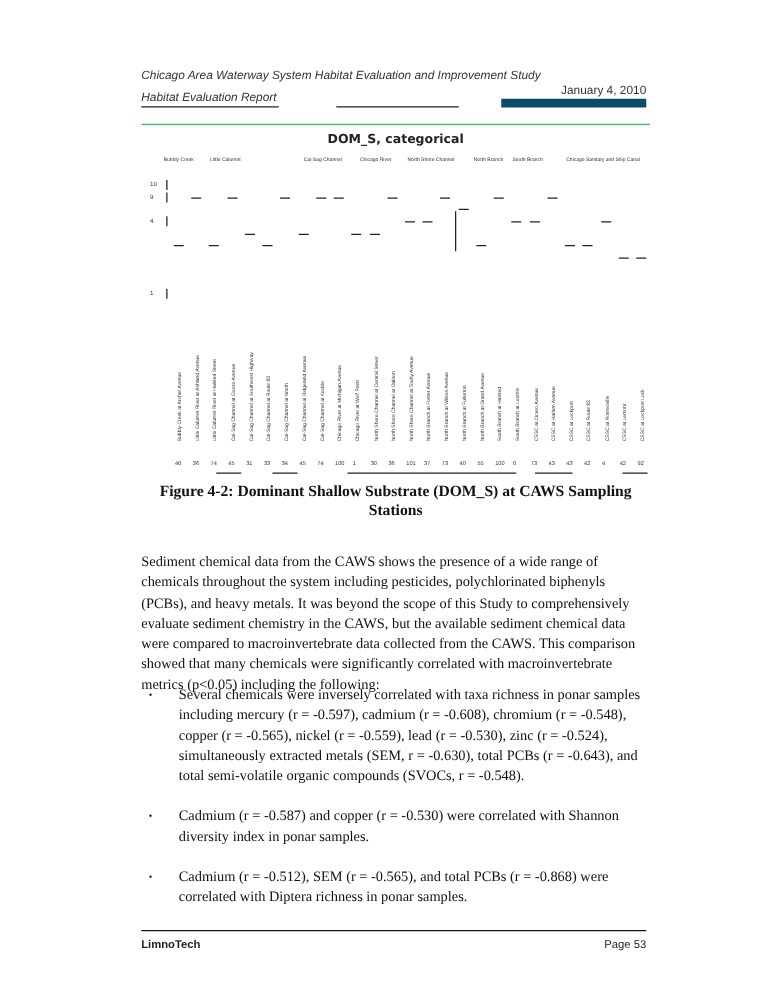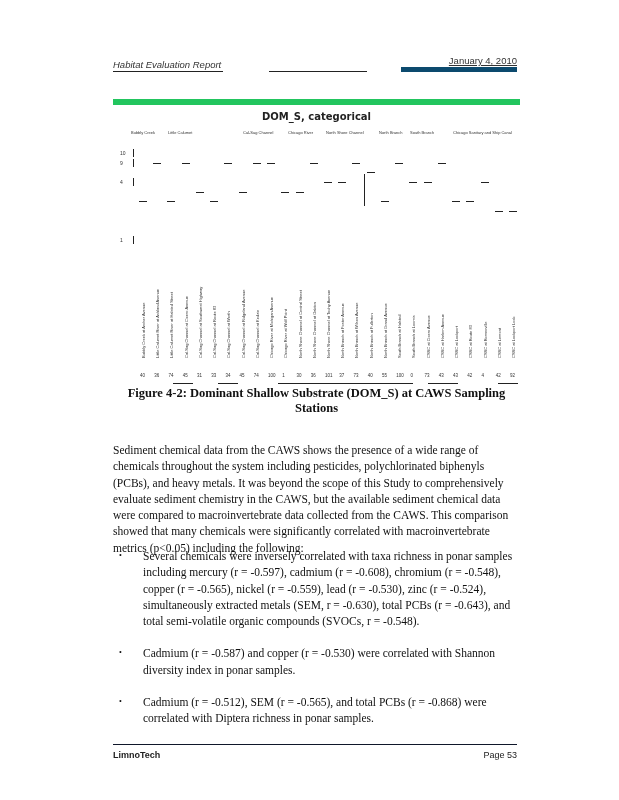--- a/index.html
+++ b/index.html
@@ -3,23 +3,23 @@
 <meta charset="utf-8">
 <style>
   html, body { margin: 0; padding: 0; background: #ffffff; }
   body { width: 619px; height: 800px; position: relative; overflow: hidden; color: #111; }
   .page { position: absolute; left: 0; top: 0; width: 619px; height: 800px; }
 
   .hdr { position: absolute; left: 113px; top: 55px; width: 404px; font-family: "Liberation Sans", sans-serif; font-size: 9.5px; font-style: italic; color: #333; line-height: 12px; }
   .hdr-line2 { display: flex; justify-content: flex-end; align-items: flex-end; }
   .hdr-left { border-bottom: 1px solid #222; padding-right: 2px; }
   .hdr-mid { flex: 1; margin: 0 34px 0 46px; border-bottom: 1px solid #222; height: 11px; }
-  .hdr-date { font-style: normal; border-bottom: 5px solid #0c4a6e; padding-left: 48px; text-decoration: underline; }
-
-  .chart { position: absolute; left: 113px; top: 99px; width: 407px; height: 290px; border-top: 6px solid #22c55e; }
+  .hdr-date { font-style: normal; border-bottom: 7px solid #0c4a6e; padding-left: 48px; }
+
+  .chart { position: absolute; left: 113px; top: 99px; width: 407px; height: 290px; border-top: 1px solid #22c55e; }
   .chart-title { position: absolute; left: 0; top: 6px; width: 100%; text-align: center; font-family: "DejaVu Sans", sans-serif; font-size: 10px; font-weight: bold; color: #222; }
   .group-row { position: absolute; left: 0; top: 23px; width: 100%; height: 18px; }
   .group-label { position: absolute; font-family: "Liberation Sans", sans-serif; font-size: 4px; color: #333; white-space: nowrap; line-height: 5px; }
   .ytick { position: absolute; left: 7px; font-family: "Liberation Sans", sans-serif; font-size: 5px; color: #333; }
   .ymark { position: absolute; left: 20px; width: 1px; background: #222; }
   .dash { position: absolute; height: 1px; background: #222; }
   .vtick { position: absolute; width: 1px; background: #222; }
   .station { position: absolute; top: 133px; width: 6px; height: 120px; }
   .station span { position: absolute; left: 0; bottom: 0; transform-origin: left bottom; transform: rotate(-90deg) translate(0, 6px); font-family: "Liberation Sans", sans-serif; font-size: 4px; color: #333; white-space: nowrap; }
   .idrow { position: absolute; top: 268px; left: 0; width: 100%; height: 10px; }
@@ -37,20 +37,21 @@
 
   .footer { position: absolute; left: 113px; top: 744px; width: 404px; border-top: 1px solid #0f172a; padding-top: 5px; display: flex; justify-content: space-between; font-family: "Liberation Sans", sans-serif; font-size: 9px; color: #222; }
   .footer-left { font-weight: bold; }
 </style>
 </head>
 <body>
 
 <div class="page">
 
   <div class="hdr">
+    <div>Chicago Area Waterway System Habitat Evaluation and Improvement Study</div>
     <div class="hdr-line2">
       <span class="hdr-left">Habitat Evaluation Report</span>
       <span class="hdr-mid"></span>
       <span class="hdr-date">January 4, 2010</span>
     </div>
   </div>
 
   <div class="chart" id="chart">
     <div class="chart-title">DOM_S, categorical</div>
     <div class="group-row" id="group-row">

